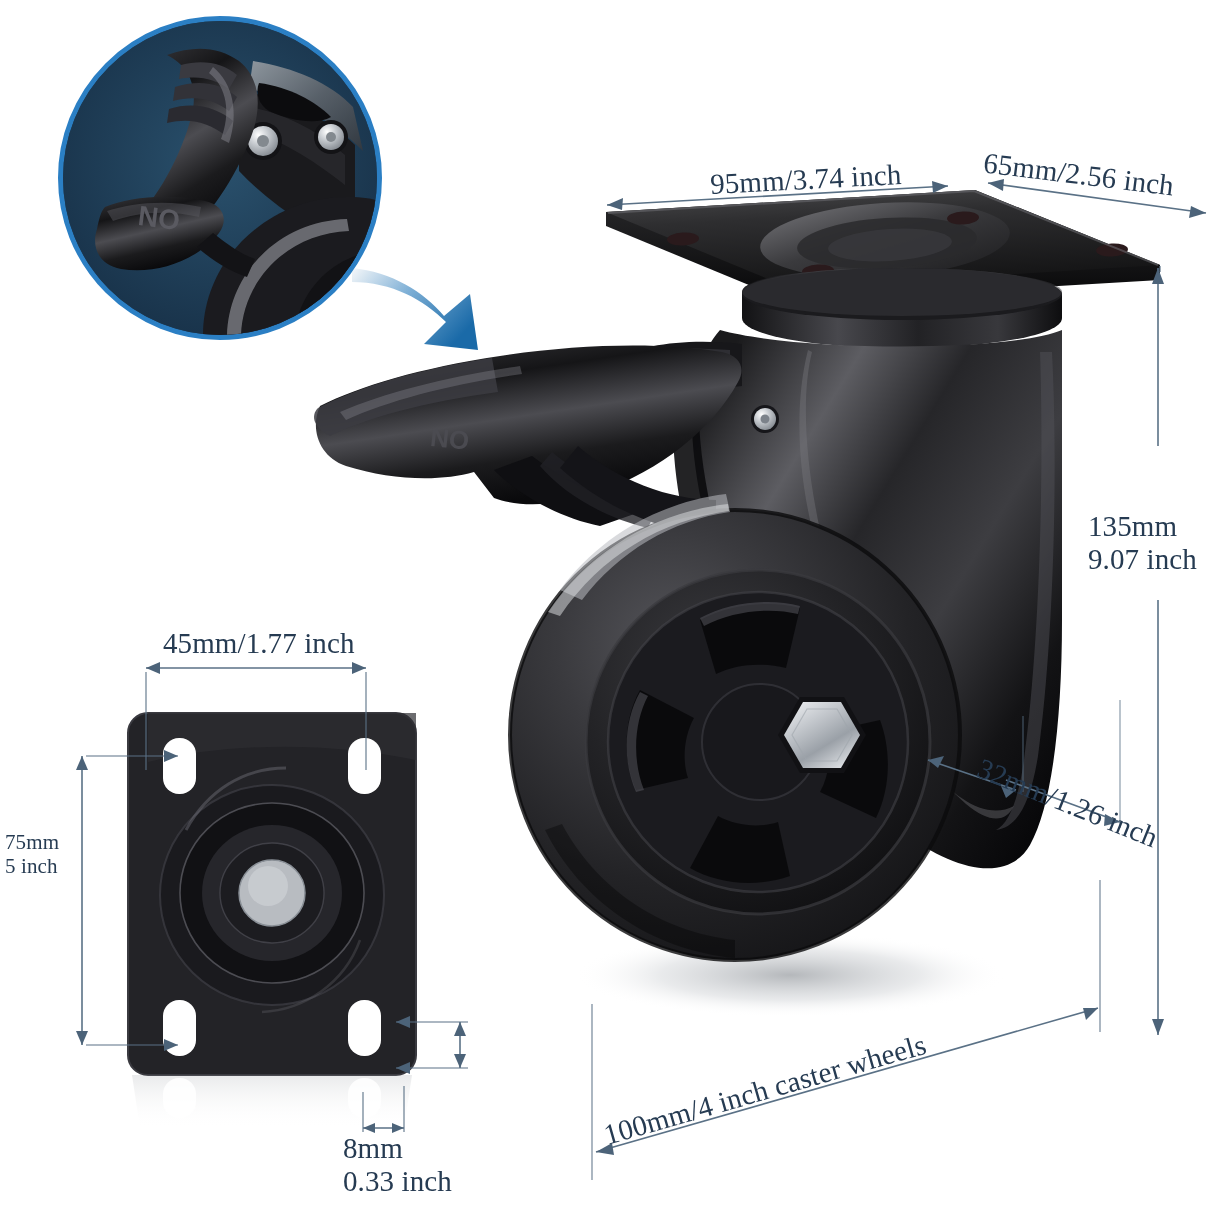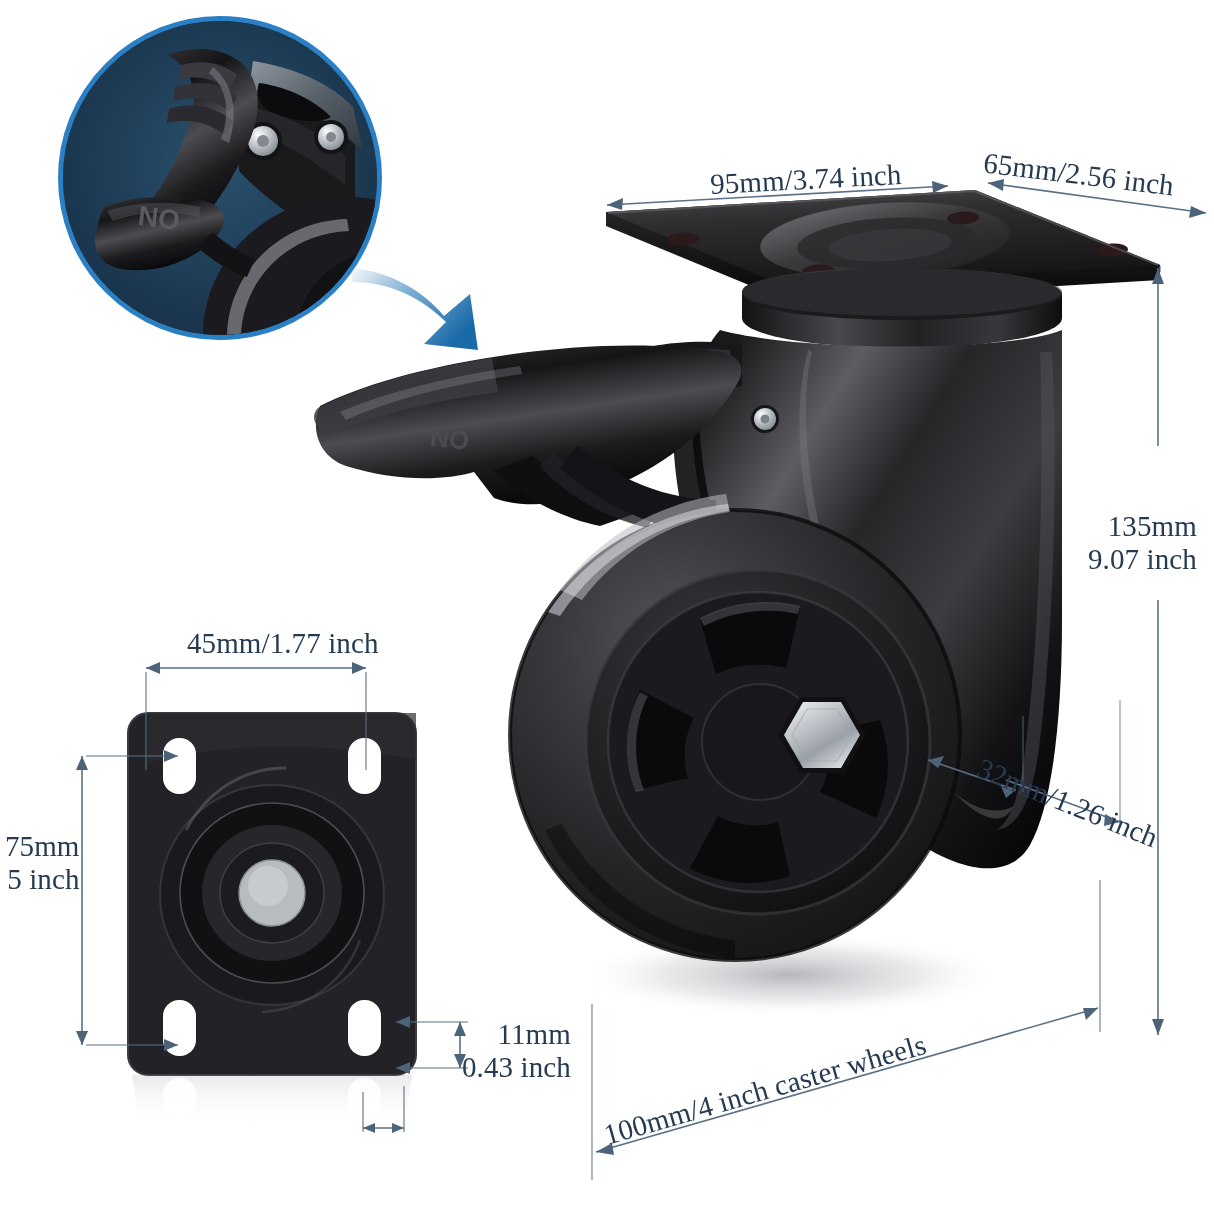--- a/index.html
+++ b/index.html
@@ -3,21 +3,21 @@
 <meta charset="utf-8">
 <style>
   html,body{margin:0;padding:0;background:#fff;}
   body{width:1214px;height:1214px;overflow:hidden;
        font-family:"Liberation Serif","DejaVu Serif",serif;}
   #stage{position:relative;width:1214px;height:1214px;background:#ffffff;}
 
   
   .dim{position:absolute;color:#263b52;font-family:"Liberation Serif","DejaVu Serif",serif;
        white-space:nowrap;line-height:1.12;letter-spacing:.1px;}
-  .dim.l2{line-height:1.15;text-align:right;}
+  .dim.l2{line-height:1.15;}
 
   
   .ovl{position:absolute;left:0;top:0;width:1214px;height:1214px;pointer-events:none;}
 
   
   #inset{position:absolute;left:58px;top:16px;width:314px;height:314px;border-radius:50%;
          background:#1f3b52;border:5px solid #2b7fc4;overflow:hidden;}
 </style>
 </head>
 <body>
@@ -398,26 +398,26 @@
 
   <div class="dim l2" style="left:1088px;top:510px;font-size:29px;">
     <div>135mm</div>
     <div>9.07 inch</div>
   </div>
 
   <div class="dim" style="left:985px;top:752px;font-size:29px;transform:rotate(22deg);transform-origin:left top;">32mm/1.26 inch</div>
 
   <div class="dim" style="left:600px;top:1120px;font-size:29px;transform:rotate(-16deg);transform-origin:left top;">100mm/4 inch caster wheels</div>
 
-  <div class="dim" style="left:163px;top:627px;font-size:29px;margin-left:24px;">45mm/1.77 inch</div>
-
-  <div class="dim l2" style="left:5px;top:830px;font-size:29px;">
+  <div class="dim" style="left:163px;top:627px;font-size:29px;">45mm/1.77 inch</div>
+
+  <div class="dim l2" style="left:5px;top:830px;font-size:21px;">
     <div>75mm</div>
     <div>5 inch</div>
   </div>
 
-  <div class="dim l2" style="left:462px;top:1018px;font-size:29px;">
-    <div>11mm</div>
-    <div>0.43 inch</div>
+
+  <div class="dim l2" style="left:343px;top:1132px;font-size:29px;">
+    <div>8mm</div>
+    <div>0.33 inch</div>
   </div>
 
-
 </div>
 
 </body></html>

